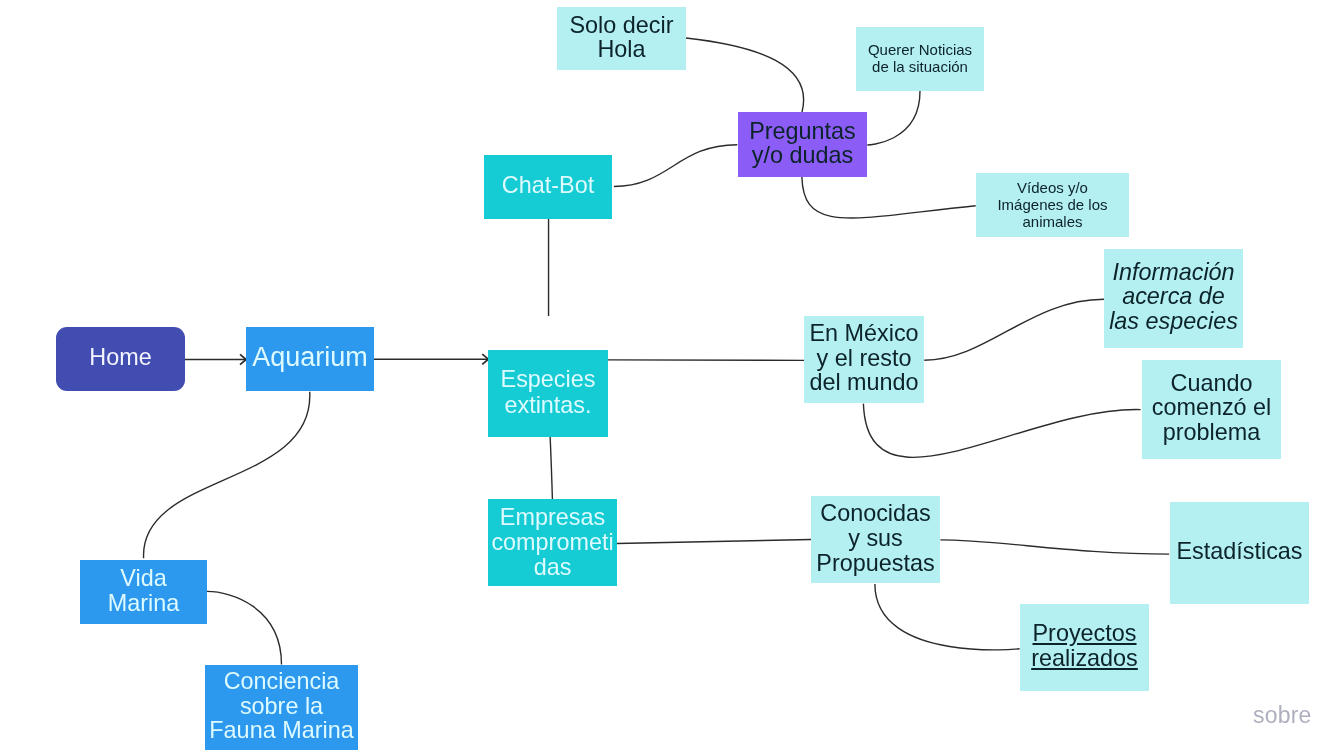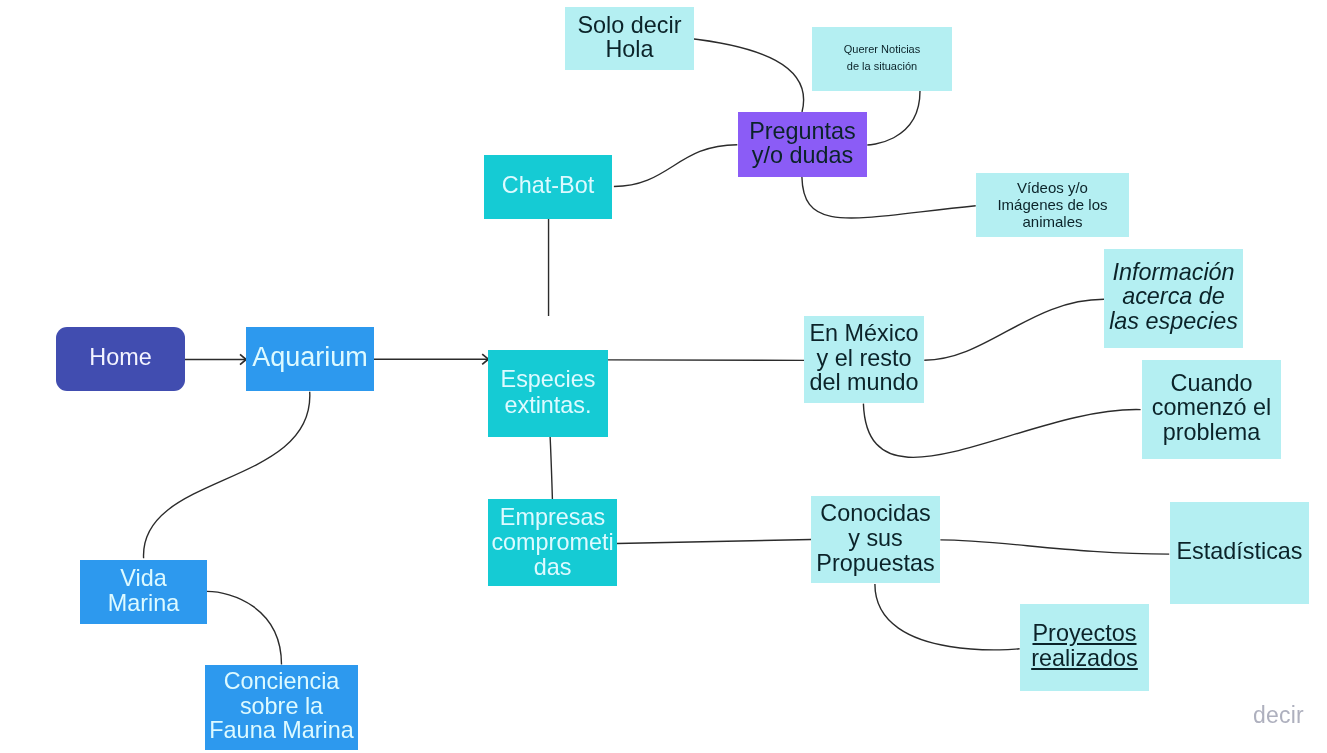--- a/index.html
+++ b/index.html
@@ -112,39 +112,39 @@
       <div class="node" style="left: 488px; top: 316px; width: 120px; height: 87px; background: rgb(21, 203, 212); color: rgb(221, 250, 255); font-size: 23.4px; line-height: 26.2px; border-radius: 0px; margin-top: 34px;"><span style="top: -1.3px;">Especies
 extintas.</span></div>
       <div class="node" style="left: 488px; top: 499px; width: 129px; height: 87px; background: rgb(21, 203, 212); color: rgb(221, 250, 255); font-size: 23.4px; line-height: 25.2px; border-radius: 0px;"><span style="top: 0.2px;">Empresas
 comprometi
 das</span></div>
       <div class="node" style="left: 80px; top: 560px; width: 127px; height: 64px; background: rgb(45, 153, 238); color: rgb(221, 250, 255); font-size: 23.4px; line-height: 24.6px; border-radius: 0px;"><span style="top: -1.5px;">Vida
 Marina</span></div>
       <div class="node" style="left: 205px; top: 665px; width: 153px; height: 85px; background: rgb(45, 153, 238); color: rgb(221, 250, 255); font-size: 23.4px; line-height: 24.6px; border-radius: 0px;"><span style="top: -1.5px;">Conciencia
 sobre la
 Fauna Marina</span></div>
-      <div class="node" style="left: 557px; top: 7px; width: 129px; height: 63px; background: rgb(180, 239, 242); color: rgb(11, 35, 41); font-size: 23.4px; line-height: 24.6px; border-radius: 0px; margin-left: 8px;"><span style="top: -1.4px;">Solo decir
+      <div class="node" style="left: 557px; top: 7px; width: 129px; height: 63px; background: rgb(180, 239, 242); color: rgb(11, 35, 41); font-size: 23.4px; line-height: 24.6px; border-radius: 0px;"><span style="top: -1.4px;">Solo decir
 Hola</span></div>
       <div class="node" style="left: 738px; top: 112px; width: 129px; height: 65px; background: #8b5cf6; color: rgb(11, 35, 41); font-size: 23.4px; line-height: 24.6px; border-radius: 0px;"><span style="top: -1.2px;">Preguntas
 y/o dudas</span></div>
-      <div class="node" style="left: 812px; top: 27px; width: 140px; height: 64px; background: rgb(180, 239, 242); color: rgb(11, 35, 41); font-size: 11px; line-height: 17px; border-radius: 0px;"><span style="top: -1.5px;">Querer Noticias
+      <div class="node" style="left: 856px; top: 27px; width: 128px; height: 64px; background: rgb(180, 239, 242); color: rgb(11, 35, 41); font-size: 15px; line-height: 17px; border-radius: 0px;"><span style="top: -1.5px;">Querer Noticias
 de la situación</span></div>
       <div class="node" style="left: 976px; top: 173px; width: 153px; height: 64px; background: rgb(180, 239, 242); color: rgb(11, 35, 41); font-size: 15px; line-height: 17px; border-radius: 0px;"><span style="top: -0.5px;">Vídeos y/o
 Imágenes de los
 animales</span></div>
       <div class="node" style="left: 804px; top: 316px; width: 120px; height: 87px; background: rgb(180, 239, 242); color: rgb(11, 35, 41); font-size: 23.4px; line-height: 24.6px; border-radius: 0px;"><span style="top: -1.6px;">En México
 y el resto
 del mundo</span></div>
       <div class="node" style="left: 1104px; top: 249px; width: 139px; height: 99px; background: rgb(180, 239, 242); color: rgb(11, 35, 41); font-size: 23.4px; line-height: 24.6px; border-radius: 0px; font-style: italic;"><span style="top: -2px;">Información
 acerca de
 las especies</span></div>
       <div class="node" style="left: 1142px; top: 360px; width: 139px; height: 99px; background: rgb(180, 239, 242); color: rgb(11, 35, 41); font-size: 23.4px; line-height: 24.6px; border-radius: 0px;"><span style="top: -1.8px;">Cuando
 comenzó el
 problema</span></div>
       <div class="node" style="left: 811px; top: 496px; width: 129px; height: 87px; background: rgb(180, 239, 242); color: rgb(11, 35, 41); font-size: 23.4px; line-height: 24.6px; border-radius: 0px;"><span style="top: -1.3px;">Conocidas
 y sus
 Propuestas</span></div>
       <div class="node" style="left: 1170px; top: 502px; width: 139px; height: 102px; background: rgb(180, 239, 242); color: rgb(11, 35, 41); font-size: 23.4px; line-height: 24.6px; border-radius: 0px;"><span style="top: -1.6px;">Estadísticas</span></div>
       <div class="node" style="left: 1020px; top: 604px; width: 129px; height: 87px; background: rgb(180, 239, 242); color: rgb(11, 35, 41); font-size: 23.4px; line-height: 24.6px; border-radius: 0px;"><span style="top: -1.5px; text-decoration: underline;">Proyectos
 realizados</span></div>
     </div>
-  <div class="brand" style="left:1253px; top:701.5px;">decir</div>
+  <div class="brand" style="left:1253px; top:701.5px;">sobre</div>
 </div>
 
 </body></html>

